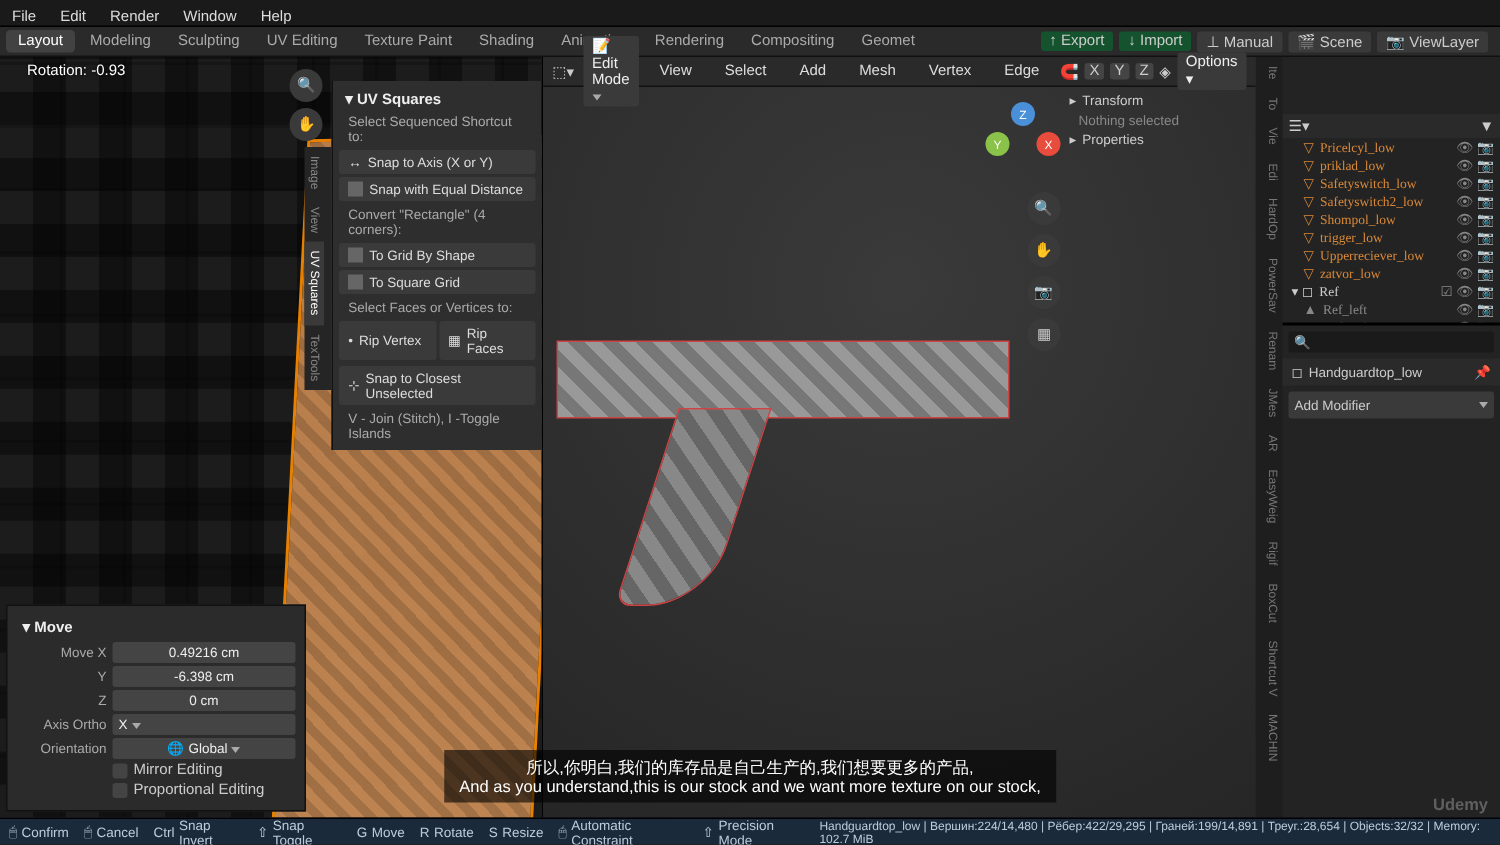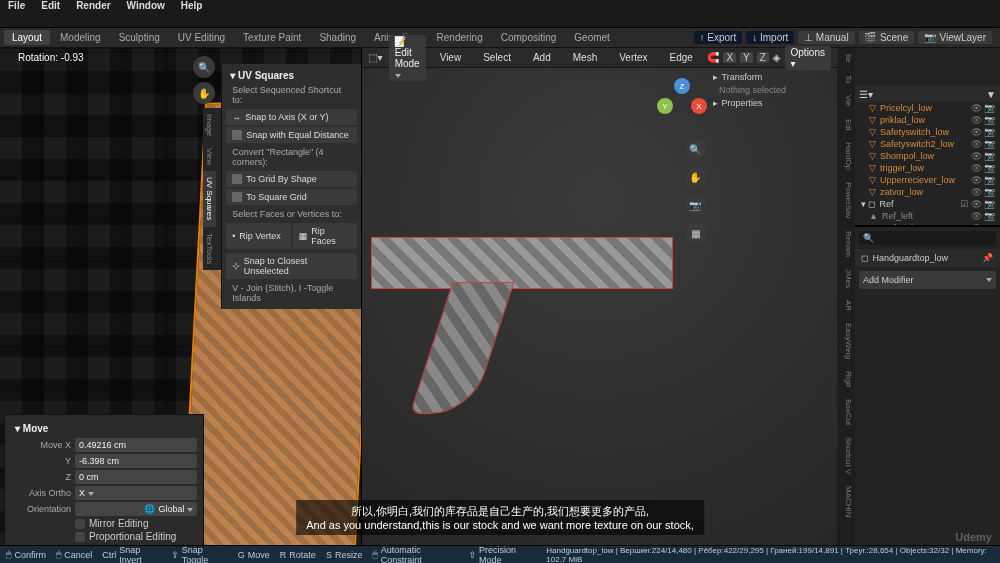--- a/index.html
+++ b/index.html
@@ -1,24 +1,24 @@
 <!DOCTYPE html>
 <html><head>
 <meta charset="utf-8">
 <style>
 * { margin: 0; padding: 0; box-sizing: border-box; font-family: sans-serif; }
 body { width: 1000px; height: 563px; background: #232323; color: #ccc; font-size: 10px; overflow: hidden; position: relative; }
-.topbar { height: 28px; background: #1a1a1a; display: flex; align-items: flex-start; border-bottom: 1px solid #000; font-weight: bold; }
+.topbar { height: 18px; background: #1a1a1a; display: flex; align-items: flex-end; border-bottom: 1px solid #000; }
 .menu-item { padding: 0 8px; cursor: pointer; color: #ddd; }
 .workspace-tabs { height: 20px; background: #2a2a2a; display: flex; align-items: center; gap: 2px; padding-left: 4px; border-bottom: 1px solid #111; }
 .tab { padding: 2px 8px; color: #aaa; cursor: pointer; }
 .tab.active { background: #424242; color: #fff; border-radius: 3px; }
 .tab-group-right { margin-left: auto; display: flex; align-items: center; gap: 4px; padding-right: 8px; }
 .btn { padding: 1px 6px; background: #3a3a3a; border-radius: 2px; cursor: pointer; color: #ccc; }
-.btn.orange { background: #0f172a; }
+.btn.orange { background: #14532d; }
 .main { display: flex; height: 507px; }
 .left-area { width: 518px; position: relative; background: #2b2b2b; }
 .uv-editor { position: absolute; inset: 0; background-image:
   repeating-linear-gradient(0deg, #555 0 22px, #333 22px 44px),
   repeating-linear-gradient(90deg, #555 0 22px, #333 22px 44px);
   background-blend-mode: multiply; }
 .uv-overlay { position:absolute; inset:0; background: repeating-linear-gradient(0deg, transparent 0 40px, rgba(0,0,0,.2) 40px 42px), repeating-linear-gradient(90deg, transparent 0 40px, rgba(0,0,0,.2) 40px 42px); }
 .uv-rotation { position:absolute; top:4px; left:18px; color:#fff; font-size:10px; text-shadow:0 0 2px #000; }
 .selected-island { position:absolute; left:195px; top:55px; width:170px; height:460px; background: linear-gradient(#c88850,#d09058); transform: rotate(3deg) skewY(-4deg); opacity:.9; outline:2px solid #ff8c00; }
 .selected-island::before { content:''; position:absolute; inset:0; background: repeating-linear-gradient(45deg, rgba(0,0,0,.15) 0 6px, transparent 6px 12px); }
@@ -27,42 +27,42 @@
 .n-text { color:#aaa; padding:2px 6px; font-size:9px; }
 .n-btn { display:flex; align-items:center; gap:4px; padding:3px 6px; background:#3a3a3a; margin:2px 0; border-radius:2px; cursor:pointer; font-size:9px; color:#ddd; }
 .icon-sq { width:10px; height:10px; background:#666; display:inline-block; }
 .view-icons { position:absolute; right:146px; top:8px; display:flex; flex-direction:column; gap:4px; }
 .round-icon { width:22px; height:22px; background:#3a3a3a; border-radius:50%; display:flex; align-items:center; justify-content:center; color:#ccc; cursor:pointer; }
 .tab-strip { position:absolute; right:140px; top:60px; width:18px; background:#252525; }
 .tab-v { writing-mode: vertical-rl; padding:6px 2px; font-size:8px; color:#888; cursor:pointer; }
 .move-panel { position:absolute; left:4px; bottom:4px; width:200px; background:#2b2b2b; padding:6px; border:1px solid #111; }
 .move-row { display:flex; align-items:center; margin:2px 0; gap:4px; }
 .move-label { width:60px; text-align:right; color:#aaa; font-size:9px; }
-.move-input { flex:1; background:#444; padding:2px 4px; border-radius:2px; color:#eee; font-size:9px; }
+.move-input { flex:1; background:#444; padding:2px 4px; border-radius:2px; text-align:center; color:#eee; font-size:9px; }
 .check { width:10px; height:10px; background:#444; display:inline-block; border-radius:2px; }
 .right-area { flex:1; display:flex; }
 .viewport { flex:1; position:relative; background: radial-gradient(circle at 50% 30%, #3a3a3a, #262626); border-left:1px solid #000; }
 .vp-header { height:20px; background:#2a2a2a; display:flex; align-items:center; gap:6px; padding:0 6px; border-bottom:1px solid #111; }
 .vp-mode { background:#3a3a3a; padding:1px 6px; border-radius:2px; color:#eee; }
 .vp-right { margin-left:auto; display:flex; gap:4px; align-items:center; }
 .vp-info { position:absolute; top:26px; left:10px; color:#eee; font-size:9px; }
 .vp-info div { margin-bottom:2px; }
 .gizmo { position:absolute; top:30px; right:130px; width:50px; height:50px; }
 .gizmo-ball { position:absolute; width:16px; height:16px; border-radius:50%; display:flex; align-items:center; justify-content:center; font-size:8px; color:#fff; }
 .vp-tools { position:absolute; top:90px; right:130px; display:flex; flex-direction:column; gap:6px; }
 .gun { position:absolute; top:150px; left:10px; width:300px; height:200px; }
 .gun-body { position:absolute; top:40px; left:0; width:300px; height:50px; background:repeating-linear-gradient(45deg,#999 0 8px,#777 8px 16px); outline:1px solid #c44; }
 .gun-mag { position:absolute; top:85px; left:60px; width:60px; height:130px; background:repeating-linear-gradient(45deg,#888 0 8px,#666 8px 16px); border-radius:0 0 40px 10px; transform:skewX(-18deg); outline:1px solid #c44; }
 .vert-tabs { width:18px; background:#1e1e1e; display:flex; flex-direction:column; }
 .vtab { writing-mode:vertical-rl; text-orientation:mixed; padding:6px 2px; font-size:8px; color:#777; cursor:pointer; text-align:center; }
 .props-header { display:flex; align-items:center; gap:4px; color:#ccc; font-size:9px; cursor:pointer; }
 .outliner { width:145px; background:#232323; position:absolute; right:0; top:38px; height:140px; overflow:hidden; border-bottom:1px solid #000; }
 .outliner-header { height:16px; background:#2a2a2a; display:flex; align-items:center; padding:0 4px; gap:4px; }
 .out-item { display:flex; align-items:center; padding:1px 4px 1px 14px; gap:4px; font-size:9px; }
-.out-item .name { flex:1; color:#d88838; }
+.out-item .name { flex:1; color:#d88838;font-family:Liberation Serif, serif; }
 .out-icons { display:flex; gap:2px; color:#888; }
 .search-row { padding:4px; }
 .search-input { width:100%; background:#1a1a1a; border:none; padding:2px 4px; color:#ccc; border-radius:2px; font-size:9px; }
 .modifier-panel { position:absolute; right:0; top:178px; width:145px; background:#232323; border-top:1px solid #000; }
 .mod-title { padding:4px 6px; background:#2a2a2a; display:flex; align-items:center; gap:4px; font-size:9px; }
 .mod-btn { margin:4px; padding:4px; background:#3a3a3a; text-align:center; border-radius:2px; cursor:pointer; font-size:9px; display:flex; align-items:center; justify-content:space-between; }
 .subtitle { position:absolute; bottom:28px; left:50%; transform:translateX(-50%); background:rgba(0,0,0,.6); padding:4px 10px; color:#fff; font-size:11px; text-align:center; white-space:nowrap; }
 .statusbar { position:absolute; bottom:0; left:0; right:0; height:18px; background:#1b2a3a; display:flex; align-items:center; padding:0 6px; gap:10px; color:#bcd; font-size:9px; border-top:1px solid #000; }
 .stat-item { display:flex; align-items:center; gap:3px; }
 .watermark { position:absolute; right:8px; bottom:20px; color:#888; font-size:11px; opacity:.6; font-weight:bold; }
@@ -157,21 +157,21 @@
       <div class="move-row">
           <span class="move-label">Z</span>
           <span class="move-input">0 cm</span>
         </div>
       <div class="move-row">
           <span class="move-label">Axis Ortho</span>
           <span class="move-input" style="text-align:left"><span>X</span> <span class="tri"></span></span>
         </div>
       <div class="move-row">
           <span class="move-label">Orientation</span>
-          <span class="move-input" style="text-align:right">🌐 <span>Global</span> <span class="tri"></span></span>
+          <span class="move-input" style="text-align:center">🌐 <span>Global</span> <span class="tri"></span></span>
         </div>
       <div class="move-row">
           <span class="move-label"></span>
           <span class="check"></span> 
           <span>Mirror Editing</span>
         </div>
       <div class="move-row">
           <span class="move-label"></span>
           <span class="check"></span> 
           <span>Proportional Editing</span>

